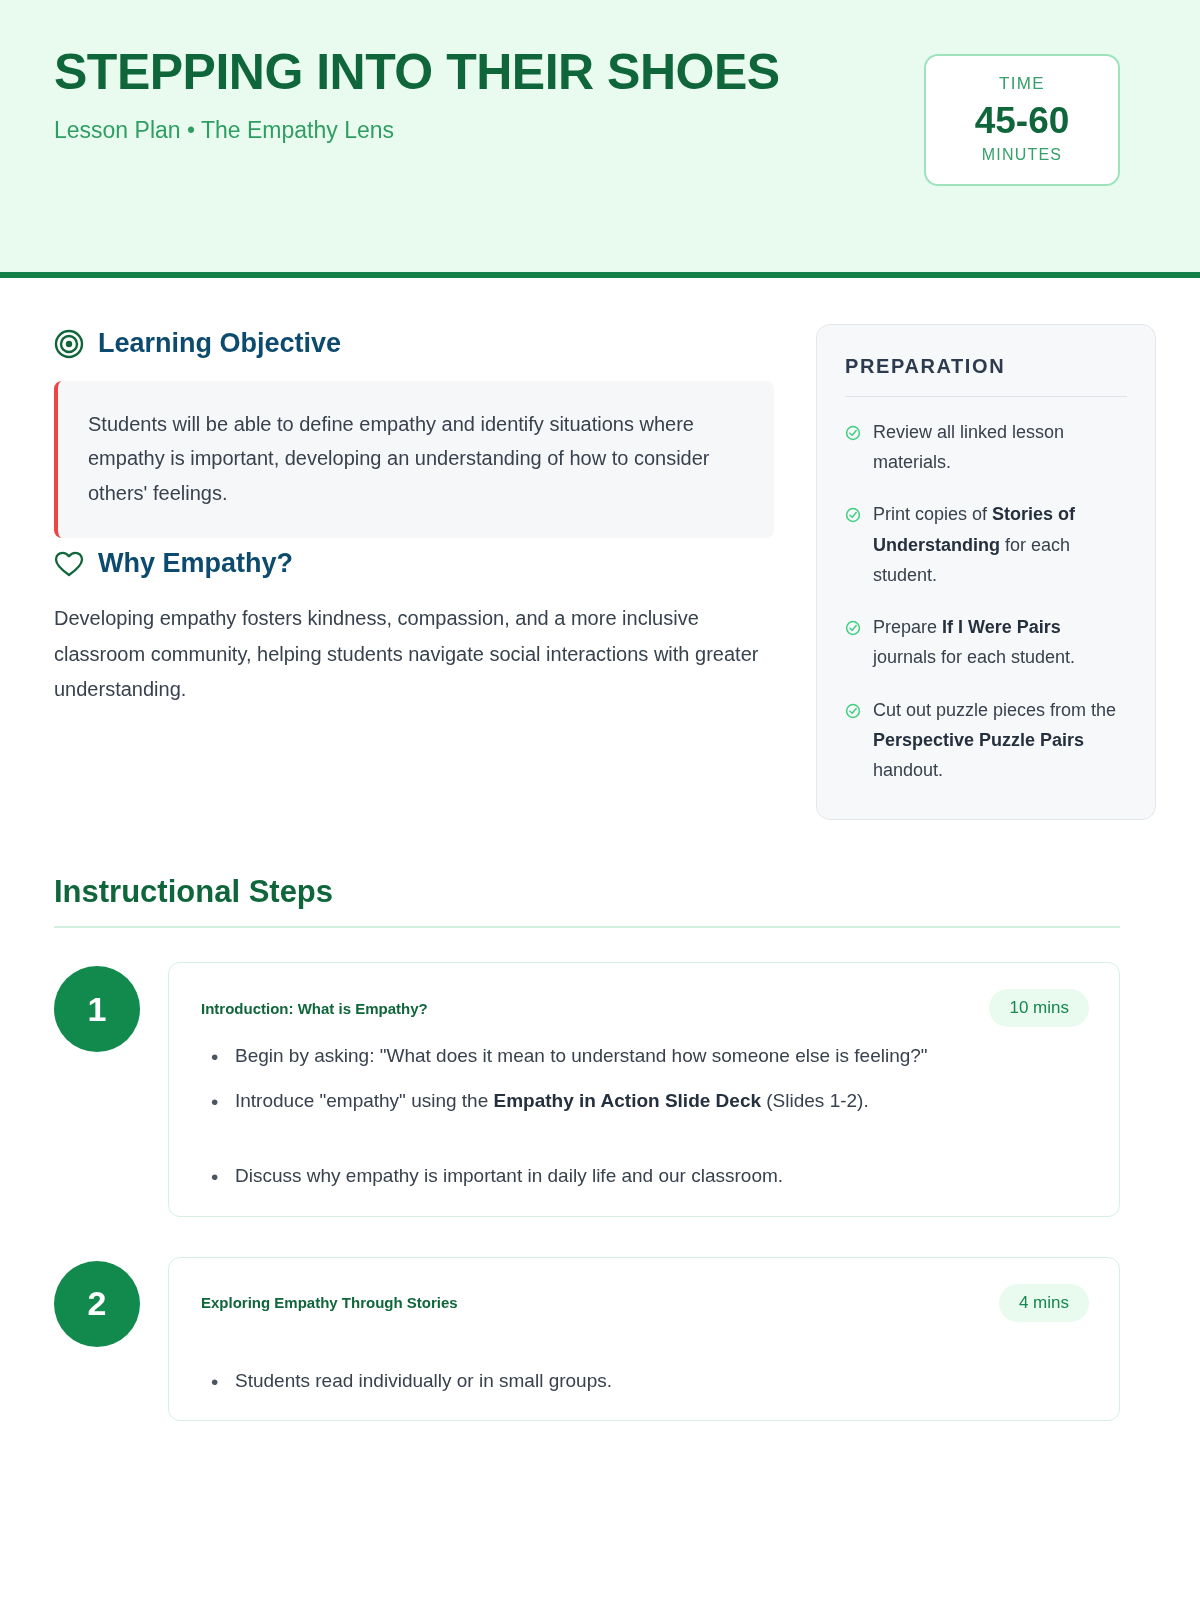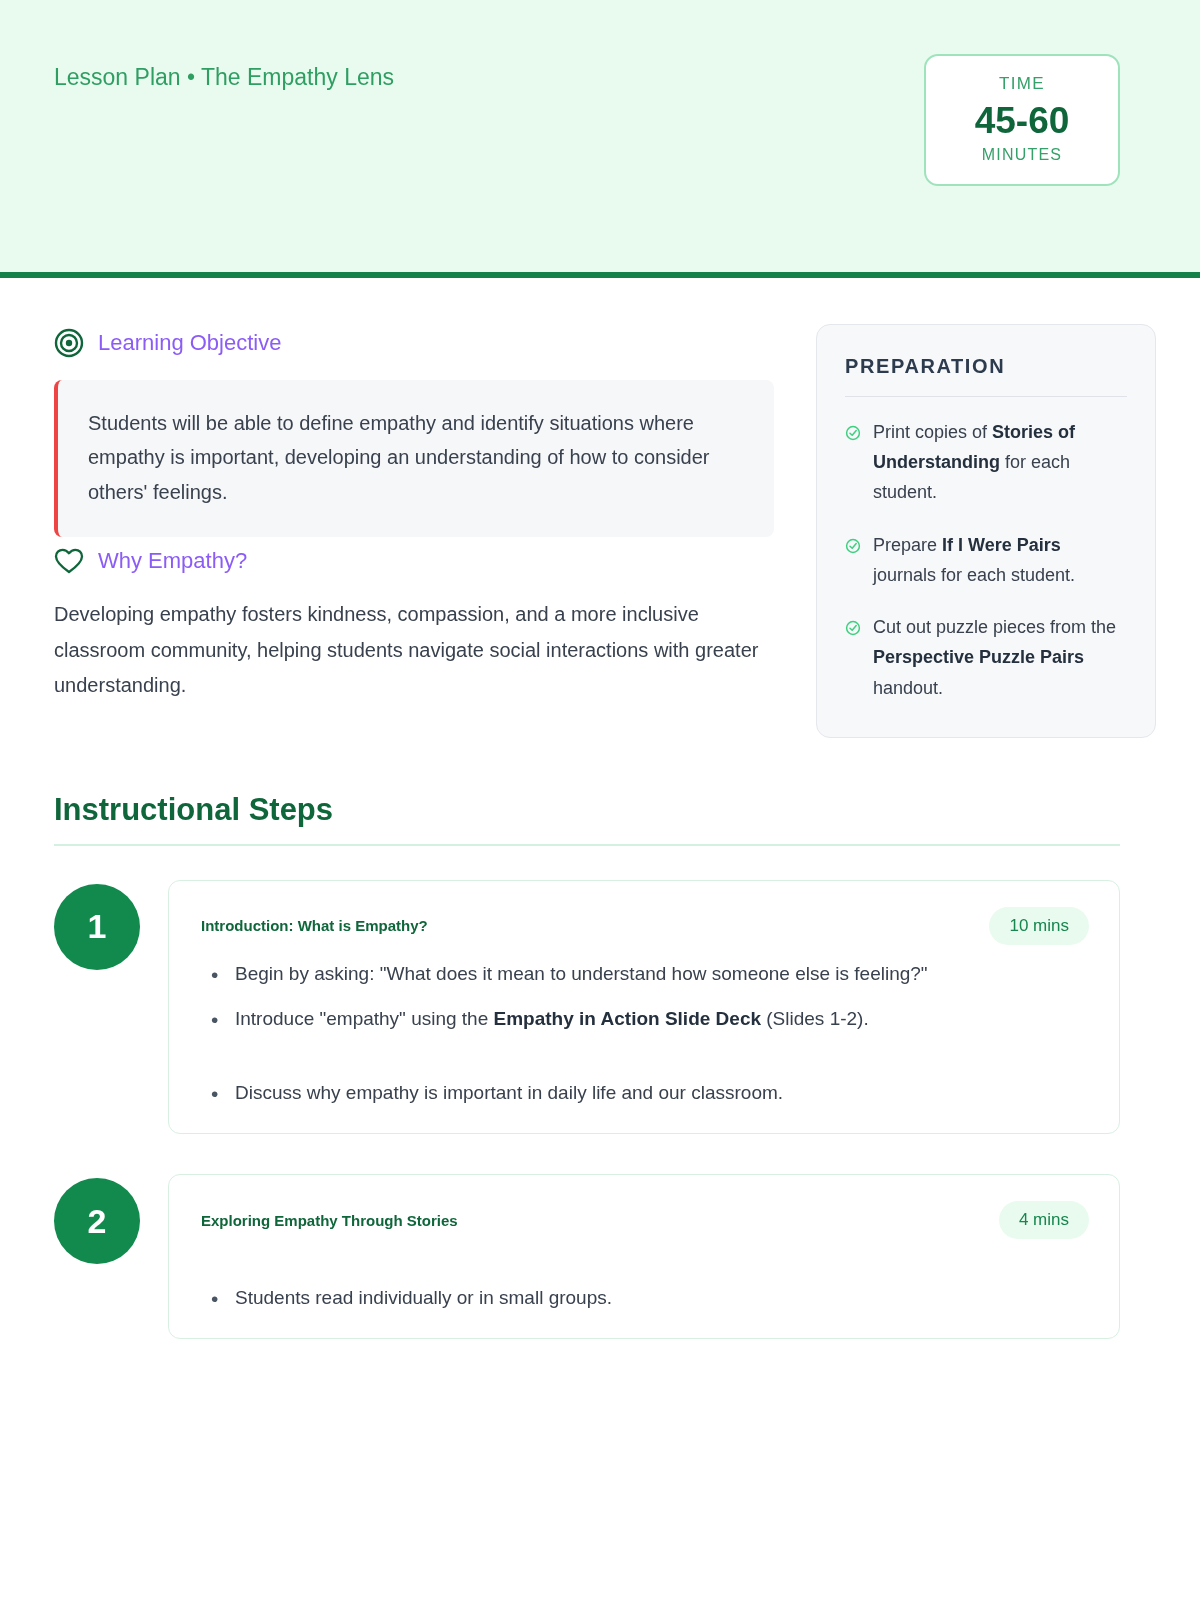--- a/index.html
+++ b/index.html
@@ -80,24 +80,24 @@
   .col-main { width: 720px; flex: none; }
   .col-side { width: 340px; flex: none; }
 
   .sec-head {
     display: flex;
     align-items: center;
     gap: 14px;
     margin: 10px 0 22px 0;
   }
   .sec-head h2 {
-    font-size: 22px;
-    color: #8b5cf6;
-    margin: 0;
-    font-weight: normal;
+    font-size: 27px;
+    color: #0c4a6e;
+    margin: 0;
+    font-weight: bold;
   }
   .icon { display: inline-flex; align-items: center; justify-content: center; }
 
   .objective-box {
     background: #f6f7f9;
     border-left: 4px solid #ef4444;
     border-radius: 8px;
     padding: 26px 30px 28px 30px;
   }
   .objective-box p {
@@ -217,20 +217,21 @@
     font-size: 21px;
   }
   .step-bullets b { color: #25303e; }
 </style>
 </head>
 <body>
 
 <div class="page">
 
   <div class="header">
+    <h1 class="header-title">STEPPING INTO THEIR SHOES</h1>
     <div class="header-sub">Lesson Plan • The Empathy Lens</div>
 
     <div class="time-badge">
       <div class="time-label">TIME</div>
       <div class="time-value">45-60</div>
       <div class="time-unit">MINUTES</div>
     </div>
   </div>
 
   <div class="body-wrap">
@@ -262,20 +263,27 @@
       </div>
 
       <p class="why-text">Developing empathy fosters kindness, compassion, and a more inclusive classroom community, helping students navigate social interactions with greater understanding.</p>
     </div>
 
     <div class="col-side">
       <div class="prep-card">
         <div class="prep-title">PREPARATION</div>
         <div class="prep-rule"></div>
         <div id="prep-items">
+            <div class="prep-item">
+              <span class="prep-check"><svg width="16" height="16" viewBox="0 0 16 16">
+                  <circle cx="8" cy="8" r="6.4" fill="none" stroke="#3ecf7f" stroke-width="1.5"></circle>
+                  <path d="M5 8.2 L7.2 10.3 L11.2 5.6" fill="none" stroke="#3ecf7f" stroke-width="1.5" stroke-linecap="round" stroke-linejoin="round"></path>
+                </svg></span>
+              <span>Review all linked lesson materials.</span>
+            </div>
             <div class="prep-item">
               <span class="prep-check"><svg width="16" height="16" viewBox="0 0 16 16">
                   <circle cx="8" cy="8" r="6.4" fill="none" stroke="#3ecf7f" stroke-width="1.5"></circle>
                   <path d="M5 8.2 L7.2 10.3 L11.2 5.6" fill="none" stroke="#3ecf7f" stroke-width="1.5" stroke-linecap="round" stroke-linejoin="round"></path>
                 </svg></span>
               <span>Print copies of <b>Stories of Understanding</b> for each student.</span>
             </div>
             <div class="prep-item">
               <span class="prep-check"><svg width="16" height="16" viewBox="0 0 16 16">
                   <circle cx="8" cy="8" r="6.4" fill="none" stroke="#3ecf7f" stroke-width="1.5"></circle>

